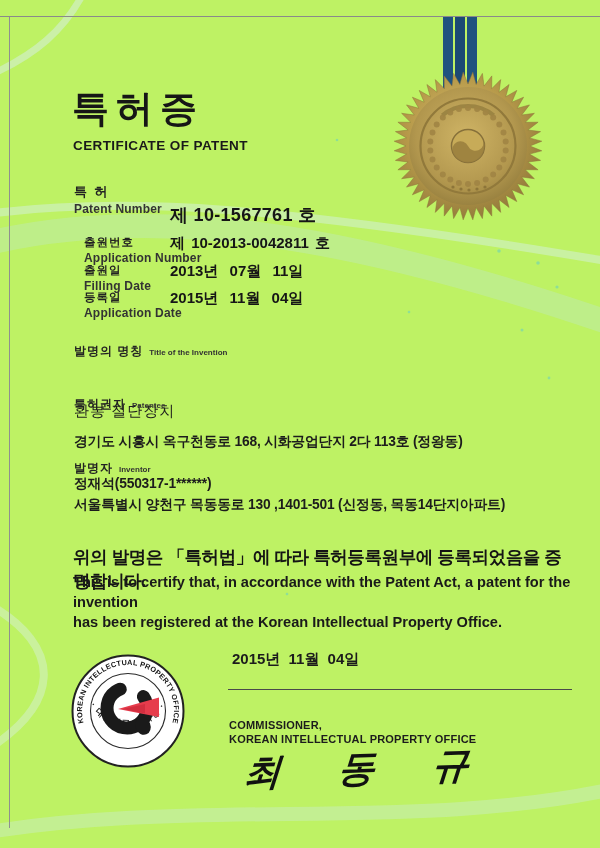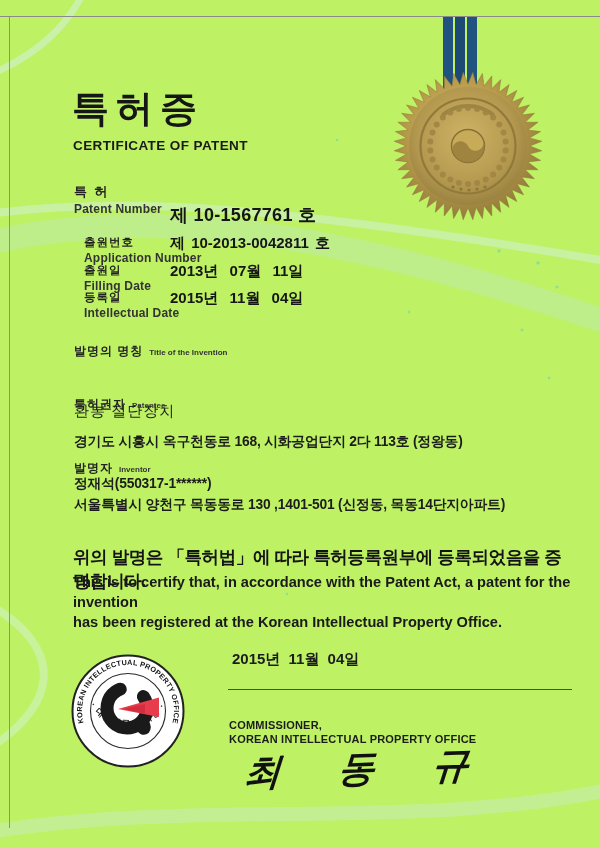--- a/index.html
+++ b/index.html
@@ -158,21 +158,21 @@
   <div class="val f-val num" style="top:234px">제 10-2013-0042811 호</div>
 
   <div class="f-row" style="top:263px">
     <div class="lbl-ko">출원일</div>
     <div class="lbl-en">Filling Date</div>
   </div>
   <div class="val f-val" style="top:262px">2013년 07월 11일</div>
 
   <div class="f-row" style="top:290px">
     <div class="lbl-ko">등록일</div>
-    <div class="lbl-en">Intellectual Date</div>
+    <div class="lbl-en">Application Date</div>
   </div>
   <div class="val f-val" style="top:289px">2015년 11월 04일</div>
 
   <div class="sec-label" style="top:341px">
     <span class="lbl-ko" style="font-size:12px">발명의 명칭</span><span class="inline-en">Title of the Invention</span>
   </div>
   <div class="sec-value" style="top:358px; letter-spacing:1px">환봉 절단장치</div>
 
   <div class="sec-label" style="top:394px">
     <span class="lbl-ko" style="font-size:12px">특허권자</span><span class="inline-en">Patentee</span>

